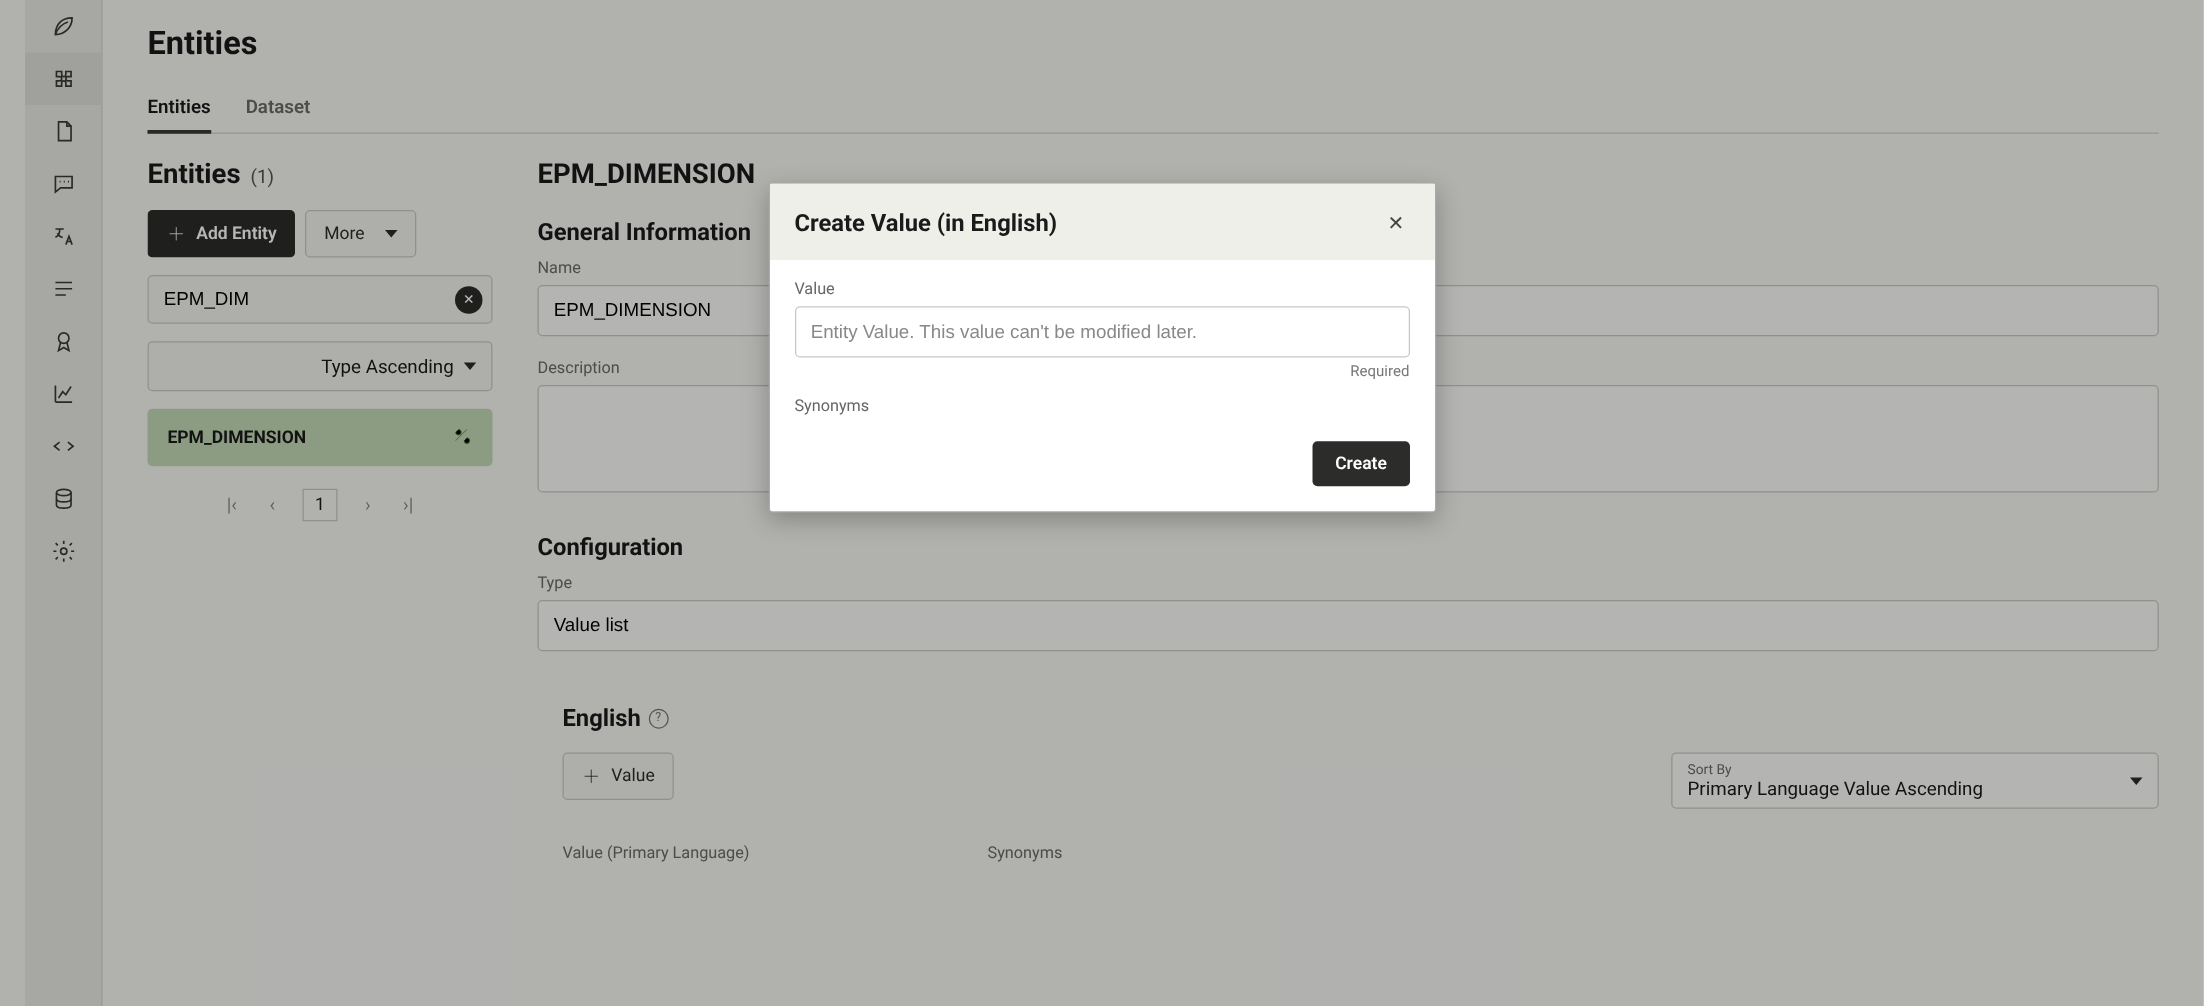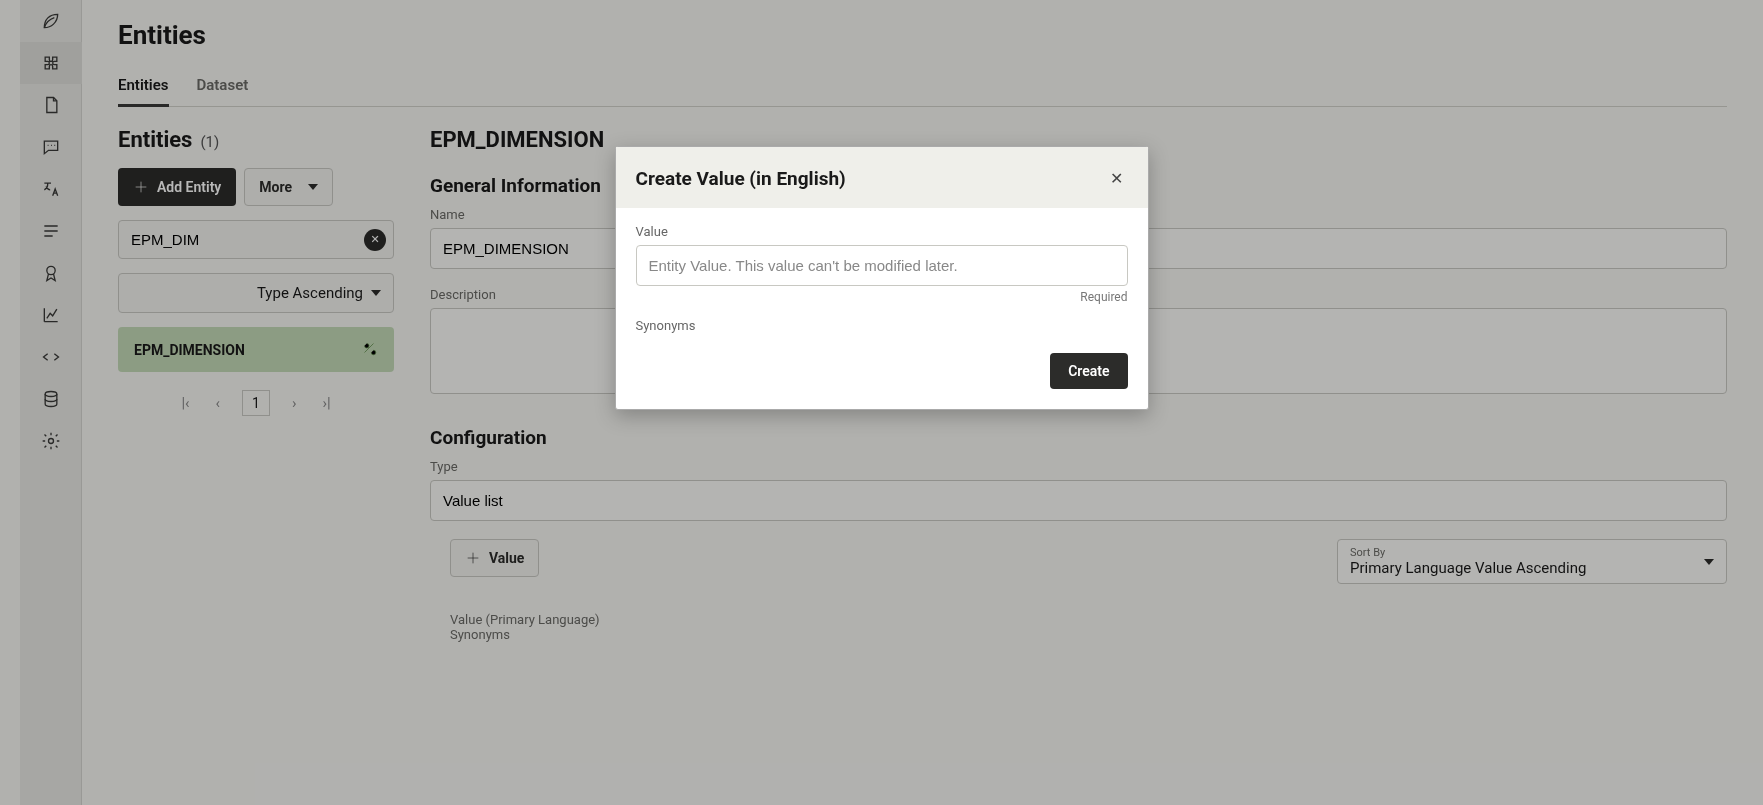--- a/index.html
+++ b/index.html
@@ -50,21 +50,21 @@
 .section-title .count { font-size: 15px; font-weight: 400; color: #555; }
 
 .btn-row { display: flex; gap: 8px; margin-bottom: 14px; }
 .btn {
   display: inline-flex; align-items: center; gap: 8px;
   padding: 10px 14px; font-size: 14px; border-radius: 4px;
   cursor: pointer; border: 1px solid transparent;
 }
 .btn-dark { background: #2c2c2a; color: #fff; font-weight: 600; justify-content: center; }
 .btn-dark svg { stroke: #fff; }
-.btn-outline { background: #f2f2ee; border: 1px solid #c8c8c2; color: #2c2c2a; font-weight: 700; }
+.btn-outline { background: #f2f2ee; border: 1px solid #c8c8c2; color: #2c2c2a; font-weight: 400; }
 .btn-outline svg { stroke: #2c2c2a; }
 .caret-down { width:0;height:0;border-left:5px solid transparent;border-right:5px solid transparent;border-top:6px solid #2c2c2a; margin-left:8px; }
 
 .search-box {
   position: relative; margin-bottom: 14px;
 }
 .search-box input {
   width: 100%; padding: 10px 38px 10px 12px; font-size: 15px;
   border: 1px solid #c8c8c2; border-radius: 4px; background: #f2f2ee;
 }
@@ -108,21 +108,21 @@
 .lang-row .lang-title { font-size:19px; font-weight:700; }
 .help-icon { width:16px; height:16px; border:1.3px solid #777; border-radius:50%; display:inline-flex;align-items:center;justify-content:center;font-size:10px;color:#777; }
 
 .value-toolbar { display:flex; justify-content:space-between; align-items:flex-start; padding-left:20px; }
 .sort-box { border:1px solid #c8c8c2; border-radius:4px; padding:6px 12px; width:390px; display:flex; flex-direction:column; position:relative; background:#fafaf7; }
 .sort-box .sb-label { font-size:11px; color:#6a6a66; }
 .sort-box .sb-value { font-size:15px; }
 .sort-box .sb-caret { position:absolute; right:12px; top:50%; transform:translateY(-50%); }
 
 .value-table { margin-top:28px; padding-left:20px; }
-.value-table .th { display:flex; color:#6a6a66; font-size:13px;flex-direction:column; }
+.value-table .th { display:flex; color:#6a6a66; font-size:13px; }
 .value-table .th .col1 { width:340px; }
 .value-table .th .col2 { flex:1; }
 
 
 .overlay {
   position:absolute; inset:0; background:rgba(0,0,0,0.28);
   display:flex; align-items:flex-start; justify-content:center;
 }
 .modal {
   margin-top:146px; width:534px; background:#fff; border:1px solid #aaa;
@@ -279,20 +279,24 @@
         <div class="field-label">Name</div>
         <input class="field-input" value="EPM_DIMENSION" style="">
         <div class="field-label">Description</div>
         <textarea class="field-input field-textarea" style=""></textarea>
 
         <div class="config-block">
           <div class="subsection">Configuration</div>
           <div class="field-label">Type</div>
           <input class="field-input" value="Value list" style="">
 
+          <div class="lang-row">
+            <span class="lang-title">English</span>
+            <span class="help-icon">?</span>
+          </div>
 
           <div class="value-toolbar">
             <div class="btn btn-outline">
               <svg viewBox="0 0 24 24" width="16" height="16">
                   <path d="M12 4v16M4 12h16" stroke="#2c2c2a"></path>
                 </svg>
               <span>Value</span>
             </div>
             <div class="sort-box">
               <span class="sb-label">Sort By</span>

